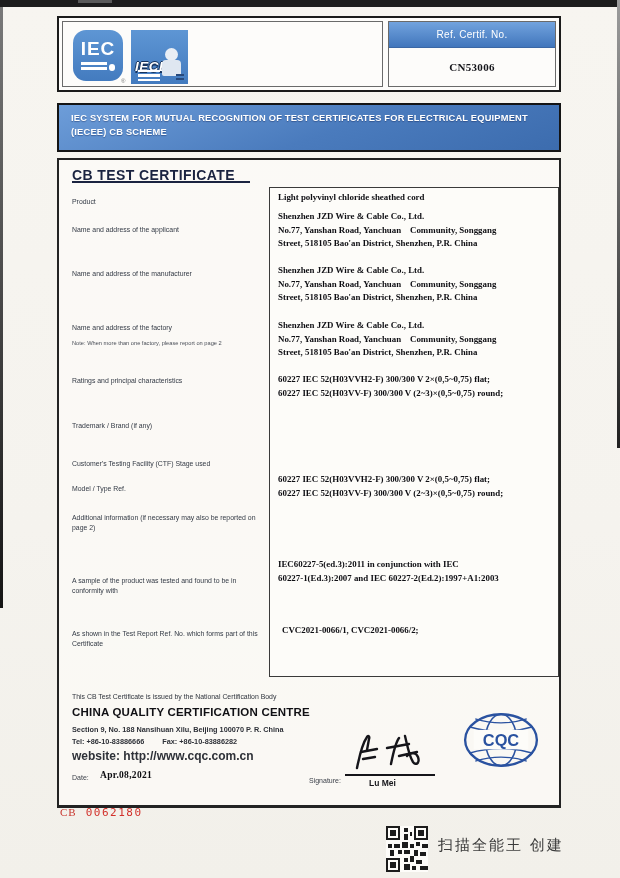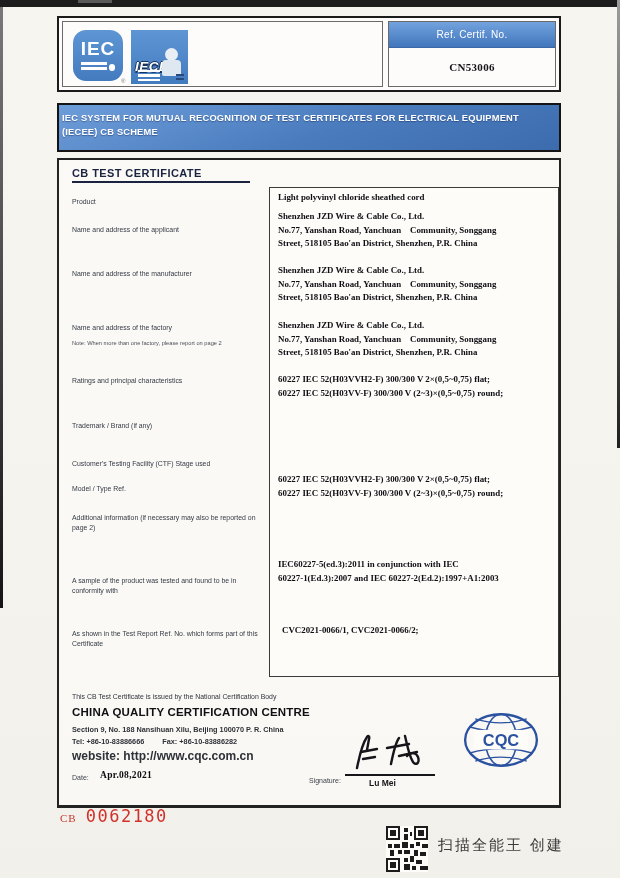--- a/index.html
+++ b/index.html
@@ -31,25 +31,25 @@
   .iecee-bar.c1{left:7px;bottom:12px;width:22px;}
   .iecee-bar.c2{left:7px;bottom:7.5px;width:22px;}
   .iecee-bar.c3{left:7px;bottom:3px;width:22px;}
   .iecee-bar.c4{right:4px;bottom:8px;width:8px;background:#27497c;}
   .iecee-bar.c5{right:4px;bottom:4px;width:8px;background:#27497c;}
   .ref-panel{width:166px;border:1px solid #6a6a6a;margin-left:5px;display:flex;flex-direction:column;background:#fdfcfa;}
   .ref-band{height:25px;background:linear-gradient(180deg,#72a3de,#4176bc);color:#fff;font-weight:normal;font-size:10px;display:flex;align-items:center;justify-content:center;letter-spacing:.3px;border-bottom:1px solid #3a67a5;}
   .ref-value{flex:1;display:flex;align-items:center;justify-content:center;font-family:"Liberation Serif",serif;font-weight:bold;font-size:11px;color:#15151a;letter-spacing:.3px;}
 
   
-  .banner{left:57px;top:103px;width:504px;height:49px;border:2px solid #141414;background:linear-gradient(160deg,#6d9dd9 0%,#4a7bbd 55%,#3c6cae 100%);color:#fff;font-weight:bold;font-size:9.3px;line-height:1.55;letter-spacing:.2px;padding:6px 3px;box-sizing:border-box;text-shadow:0 1px 1px rgba(20,40,90,.45);}
+  .banner{left:57px;top:103px;width:504px;height:49px;border:2px solid #141414;background:linear-gradient(160deg,#6d9dd9 0%,#4a7bbd 55%,#3c6cae 100%);color:#fff;font-weight:bold;font-size:9.3px;line-height:1.55;letter-spacing:.2px;padding:6px 12px;box-sizing:border-box;text-shadow:0 1px 1px rgba(20,40,90,.45);}
 
   
   .main{left:57px;top:158px;width:504px;height:650px;border:2px solid #232323;border-bottom-width:3px;background:rgba(253,252,249,.65);box-sizing:border-box;}
-  .cb-title{position:absolute;left:13px;top:7px;font-size:11px;font-weight:bold;color:#1a2340;letter-spacing:.4px;}
+  .cb-title{position:absolute;left:13px;top:7px;font-size:14px;font-weight:bold;color:#1a2340;letter-spacing:.4px;}
   .cb-title-rule{position:absolute;left:13px;top:21px;width:178px;height:2px;background:#1a2340;}
   .flabel{position:absolute;left:13px;width:192px;font-size:6.9px;color:#333a45;line-height:1.4;}
   .fnote{position:absolute;left:13px;width:200px;font-size:5.7px;color:#4a4f58;}
   .value-box{position:absolute;left:210px;top:27px;width:288px;height:488px;border:1px solid #3a3a3a;background:#fdfcf9;text-decoration:underline;}
   .vblock{position:absolute;left:8px;right:4px;font-family:"Liberation Serif",serif;font-weight:bold;font-size:8.9px;color:#0e0e13;line-height:13.5px;}
   .vline{white-space:pre;}
   .issued{position:absolute;left:13px;top:533px;font-size:6.9px;color:#2e333c;}
   .ncb-name{position:absolute;left:13px;top:546px;font-size:11.5px;font-weight:bold;color:#101014;letter-spacing:.2px;}
   .ncb-addr{position:absolute;left:13px;top:565px;font-size:7.3px;font-weight:600;color:#2e3138;}
   .ncb-telfax{position:absolute;left:13px;top:577px;font-size:7.3px;font-weight:600;color:#2e3138;}
@@ -59,21 +59,21 @@
   .date-value{position:absolute;left:41px;top:610px;font-family:"Liberation Serif",serif;font-weight:bold;font-size:9.5px;color:#0c0c10;letter-spacing:.3px;}
   .sig-label{position:absolute;left:250px;top:617px;font-size:7px;color:#3a3f48;}
   .sig-hand{position:absolute;left:288px;top:570px;width:88px;height:44px;}
   .sig-line{position:absolute;left:286px;top:614px;width:90px;height:2px;background:#15151a;}
   .sig-name{position:absolute;left:310px;top:618px;font-size:8.5px;font-weight:bold;color:#15151a;}
   .cqc-logo{position:absolute;left:403px;top:551px;width:78px;height:58px;}
 
   
   .stamp{left:60px;top:806px;display:flex;align-items:baseline;gap:9px;}
   .stamp-prefix{font-family:"Liberation Serif",serif;font-size:11px;color:#c8362e;letter-spacing:1px;}
-  .stamp-number{font-family:"DejaVu Sans Mono",monospace;font-size:17px;color:#d2312b;letter-spacing:1.5px;}
+  .stamp-number{font-family:"DejaVu Sans Mono",monospace;font-size:11px;color:#d2312b;letter-spacing:1.5px;}
   .qr{left:386px;top:826px;width:42px;height:46px;}
   .wm-text{left:438px;top:836px;font-size:15px;color:#3b3b3b;font-family:"DejaVu Serif","Liberation Serif",serif;letter-spacing:2px;}
 </style>
 </head>
 <body>
 
 <div class="page">
 
   <div class="abs edge-left"></div>
   <div class="abs edge-bottom"></div>

